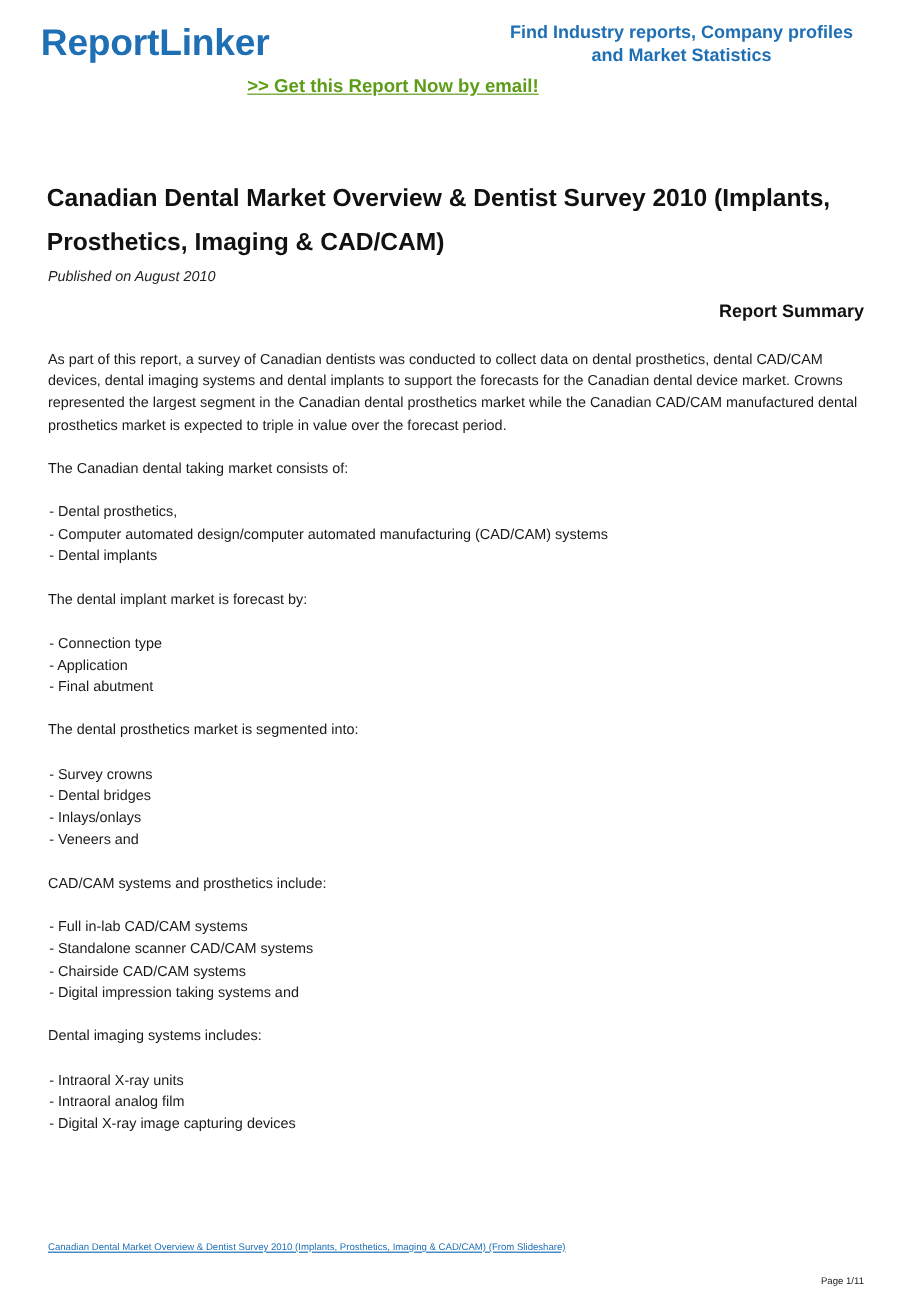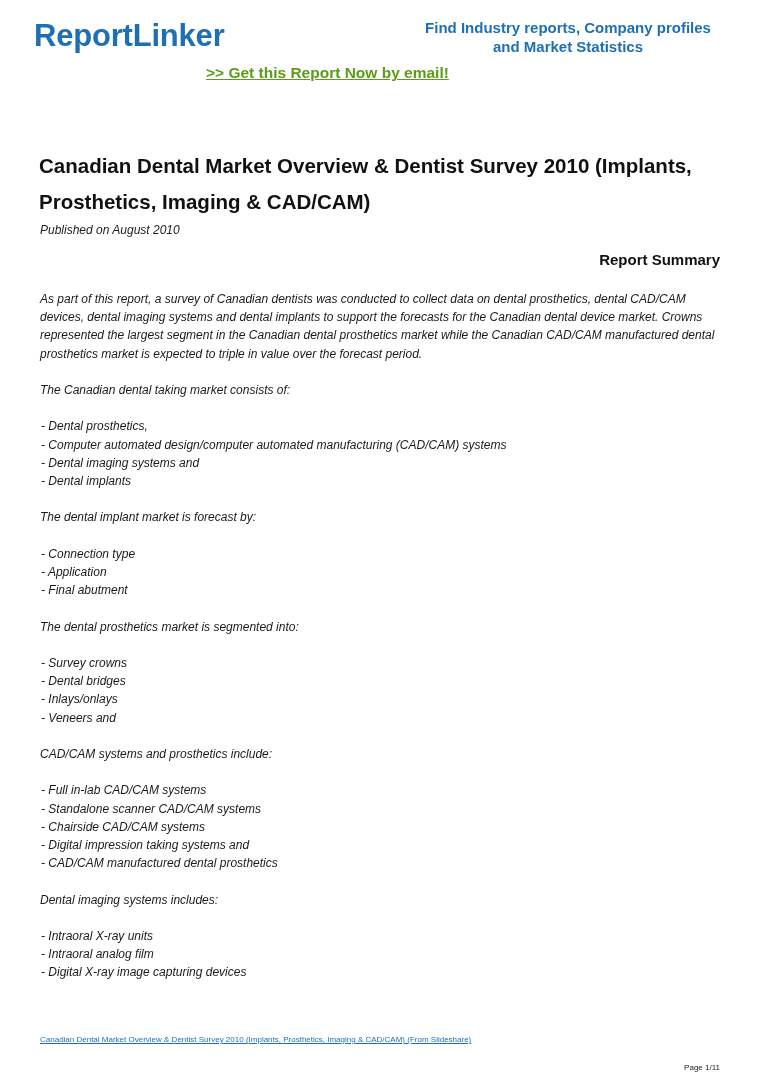--- a/index.html
+++ b/index.html
@@ -9,21 +9,21 @@
           color: #1f6fb5; letter-spacing: -0.2px; }
   .tagline { position: absolute; left: 400px; top: 18px; width: 336px; text-align: center;
              font-size: 15px; font-weight: bold; color: #1f6fb5; line-height: 19px; }
   .cta { position: absolute; left: 206px; top: 64px; font-size: 15.5px; font-weight: bold;
          color: #5c9c17; text-decoration: underline; }
   .title { position: absolute; left: 39px; top: 148px; width: 690px; font-size: 20.5px;
            font-weight: bold; line-height: 36px; color: #111; font-stretch: condensed; }
   .published { position: absolute; left: 40px; top: 223px; font-size: 12px; font-style: italic; color: #222; }
   .summary-heading { position: absolute; right: 48px; top: 251px; font-size: 15px; font-weight: bold; color: #111; }
   .body { position: absolute; left: 40px; top: 290px; width: 690px; font-size: 12px;
-          line-height: 18.2px; color: #1a1a1a; font-style: italic; }
+          line-height: 18.2px; color: #1a1a1a; }
   .body p { margin: 0; }
   .gap { height: 18.2px; }
   .list { margin: 0; padding: 0; list-style: none; }
   .list li { padding-left: 1px; }
   .footer-link { position: absolute; left: 40px; top: 1035px; font-size: 8px; color: #1f6fb5;
                  text-decoration: underline; }
   .page-num { position: absolute; right: 48px; top: 1063px; font-size: 8px; color: #222; text-align: center; }
 </style>
 </head>
 <body>
@@ -41,21 +41,20 @@
 
 <div class="body">
   <p>As part of this report, a survey of Canadian dentists was conducted to collect data on dental prosthetics, dental CAD/CAM devices, dental imaging systems and dental implants to support the forecasts for the Canadian dental device market. Crowns represented the largest segment in the Canadian dental prosthetics market while the Canadian CAD/CAM manufactured dental prosthetics market is expected to triple in value over the forecast period.</p>
   <div class="gap"></div>
 
   <p>The Canadian dental taking market consists of:</p>
   <div class="gap"></div>
   <ul class="list">
     <li>- Dental prosthetics,</li>
     <li>- Computer automated design/computer automated manufacturing (CAD/CAM) systems</li>
-    <li>- Dental imaging systems and</li>
     <li>- Dental implants</li>
   </ul>
   <div class="gap"></div>
 
   <p>The dental implant market is forecast by:</p>
   <div class="gap"></div>
   <ul class="list">
     <li>- Connection type</li>
     <li>- Application</li>
     <li>- Final abutment</li>
@@ -72,21 +71,20 @@
   </ul>
   <div class="gap"></div>
 
   <p>CAD/CAM systems and prosthetics include:</p>
   <div class="gap"></div>
   <ul class="list">
     <li>- Full in-lab CAD/CAM systems</li>
     <li>- Standalone scanner CAD/CAM systems</li>
     <li>- Chairside CAD/CAM systems</li>
     <li>- Digital impression taking systems and</li>
-    <li>- CAD/CAM manufactured dental prosthetics</li>
   </ul>
   <div class="gap"></div>
 
   <p>Dental imaging systems includes:</p>
   <div class="gap"></div>
   <ul class="list">
     <li>- Intraoral X-ray units</li>
     <li>- Intraoral analog film</li>
     <li>- Digital X-ray image capturing devices</li>
   </ul>

